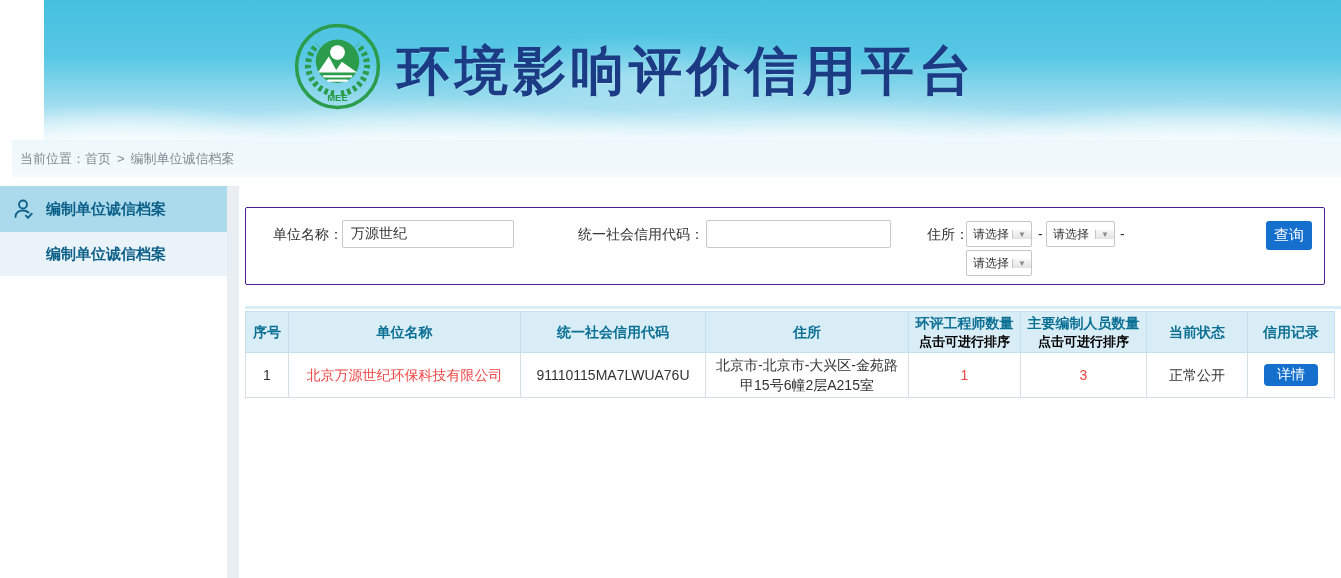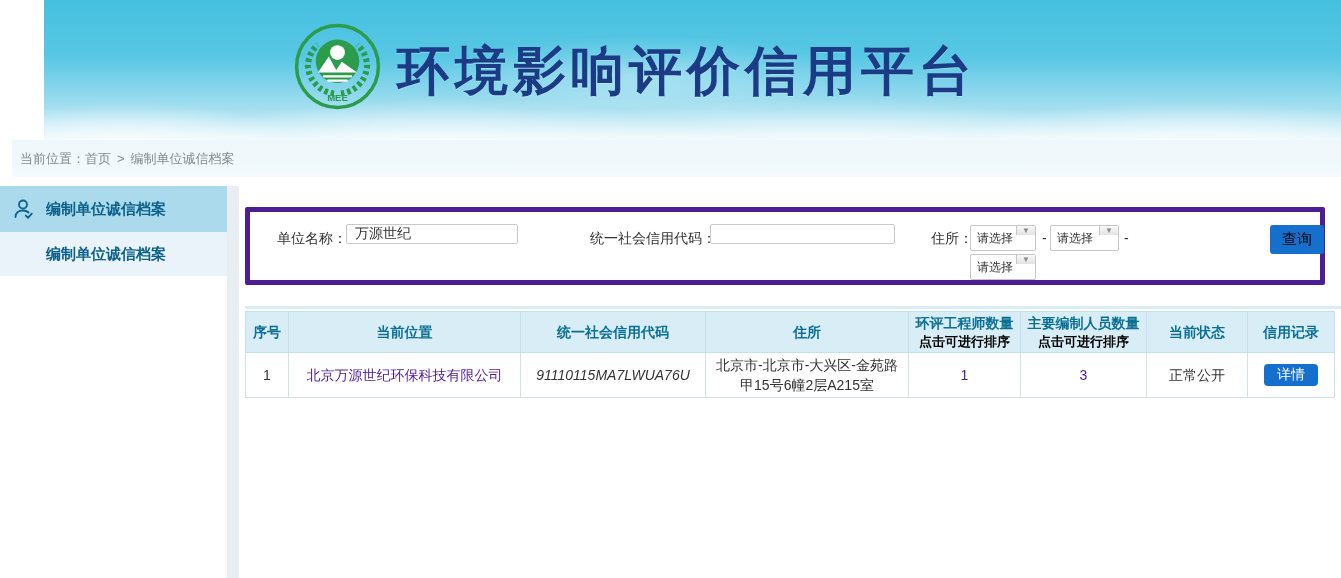--- a/index.html
+++ b/index.html
@@ -41,61 +41,61 @@
   }
   .side-item.main { top:186px; height:46px; background:#aadaec; padding-left:12px; }
   .side-item.main .p-icon { width:24px; height:24px; margin-right:10px; flex:0 0 auto; }
   .side-item.sub  { top:232px; height:44px; background:#eaf3fa; padding-left:46px; }
   .side-divider {
     position:absolute; left:227px; top:186px; width:12px; height:392px; background:#e9eef3;
   }
   
   .search-panel {
     position:absolute; left:245px; top:207px; width:1080px; height:78px;
-    border:5px solid #4c1d95; border-radius:2px; background:#fff;
+    border:1px solid #4c1d95; border-radius:2px; background:#fff;
   }
   .sp-label { position:absolute; height:28px; line-height:28px; font-size:14px; color:#333; }
   .sp-input {
-    position:absolute; height:20px; border:1px solid #c9c9c9; border-radius:2px;
+    position:absolute; height:28px; border:1px solid #c9c9c9; border-radius:2px;
     font-size:14px; padding:0 8px; color:#333; outline:none; background:#fff;
     font-family:inherit;
   }
   .selectbox {
     position:absolute; height:26px; border:1px solid #c6c6c6; border-radius:2px;
-    background:#fff; display:flex; align-items:flex-start; cursor:pointer;
+    background:#fff; display:flex; align-items:center; cursor:pointer;
   }
   .selectbox .sel-txt { flex:1; font-size:12px; line-height:24px; padding-left:6px; color:#333; white-space:nowrap; overflow:hidden; }
   .selectbox .sel-arrow {
     width:19px; flex:0 0 auto; border-left:1px solid #c6c6c6;
     background:linear-gradient(#f8f8f8,#e3e3e3); color:#8a8a8a;
     display:flex; align-items:center; justify-content:center; font-size:8px;
   }
   .sp-dash { position:absolute; height:28px; line-height:28px; font-size:14px; color:#333; }
   .query-btn {
-    position:absolute; left:1020px; top:13px; width:54px; height:29px;
-    background:#1570cd; color:#000000; font-size:15px; border:none; border-radius:3px;
+    position:absolute; left:1020px; top:13px; width:46px; height:29px;
+    background:#1570cd; color:#ffffff; font-size:15px; border:none; border-radius:3px;
     cursor:pointer; font-family:inherit;
   }
   
   .table-wrap { position:absolute; left:245px; top:306px; width:1268px; }
   .tbl-topline { height:3px; background:#d9edf6; margin-bottom:2px; }
   table.results { width:1090px; table-layout:fixed; border-collapse:collapse; }
   table.results th {
     background:#d9edf6; color:#0c7095; font-size:14px; font-weight:bold;
     height:41px; border:1px solid #c4e0ef; text-align:center; line-height:19px;
     padding:1px 2px;
   }
   table.results th .sort-hint { display:block; color:#000000; font-size:13px; font-weight:bold; line-height:18px; }
   table.results th.sortable { cursor:pointer; }
   table.results td {
     height:45px; border:1px solid #d4dfe6; text-align:center; font-size:14px;
     color:#333; line-height:20px; padding:2px 4px; background:#fff;
   }
-  td.code-cell { font-size:15px;font-style:italic; }
-  a.cell-link { color:#4c1d95; text-decoration:none; cursor:pointer; }
+  td.code-cell { font-size:15px; }
+  a.cell-link { color:#ef4444; text-decoration:none; cursor:pointer; }
   .detail-btn {
     background:#1570cd; color:#fff; border:none; border-radius:4px;
     font-size:14px; padding:2px 13px; cursor:pointer; font-family:inherit;
   }
 </style>
 </head>
 <body>
 
 <div class="site-header">
   <div class="logo">
@@ -130,21 +130,21 @@
 </div>
 <div class="side-item sub">
   <span>编制单位诚信档案</span>
 </div>
 <div class="side-divider"></div>
 
 <div class="search-panel">
   <span class="sp-label" style="left:27px; top:12px;">单位名称：</span>
   <input class="sp-input" style="left: 96px; top: 12px; width: 172px;" value="万源世纪">
 
-  <span class="sp-label" style="left:332px; top:12px;margin-left:8px;">统一社会信用代码：</span>
+  <span class="sp-label" style="left:332px; top:12px;">统一社会信用代码：</span>
   <input class="sp-input" style="left: 460px; top: 12px; width: 185px;" value="">
 
   <span class="sp-label" style="left:681px; top:12px;">住所：</span>
 
   <div class="selectbox" style="left:720px; top:13px; width:66px;">
     <span class="sel-txt">请选择</span>
     <span class="sel-arrow">▼</span>
   </div>
   <span class="sp-dash" style="left:792px; top:12px;">-</span>
   <div class="selectbox" style="left:800px; top:13px; width:69px;">
@@ -169,21 +169,21 @@
         <col style="width:185px">
         <col style="width:203px">
       <col style="width:112px">
         <col style="width:126px">
         <col style="width:101px">
         <col style="width:87px">
     </colgroup>
     <thead>
       <tr>
         <th>序号</th>
-        <th>当前位置</th>
+        <th>单位名称</th>
         <th>统一社会信用代码</th>
         <th>住所</th>
         <th class="sortable">
           <span>环评工程师数量</span>
           <span class="sort-hint">点击可进行排序</span>
         </th>
         <th class="sortable">
           <span>主要编制人员数量</span>
           <span class="sort-hint">点击可进行排序</span>
         </th>

